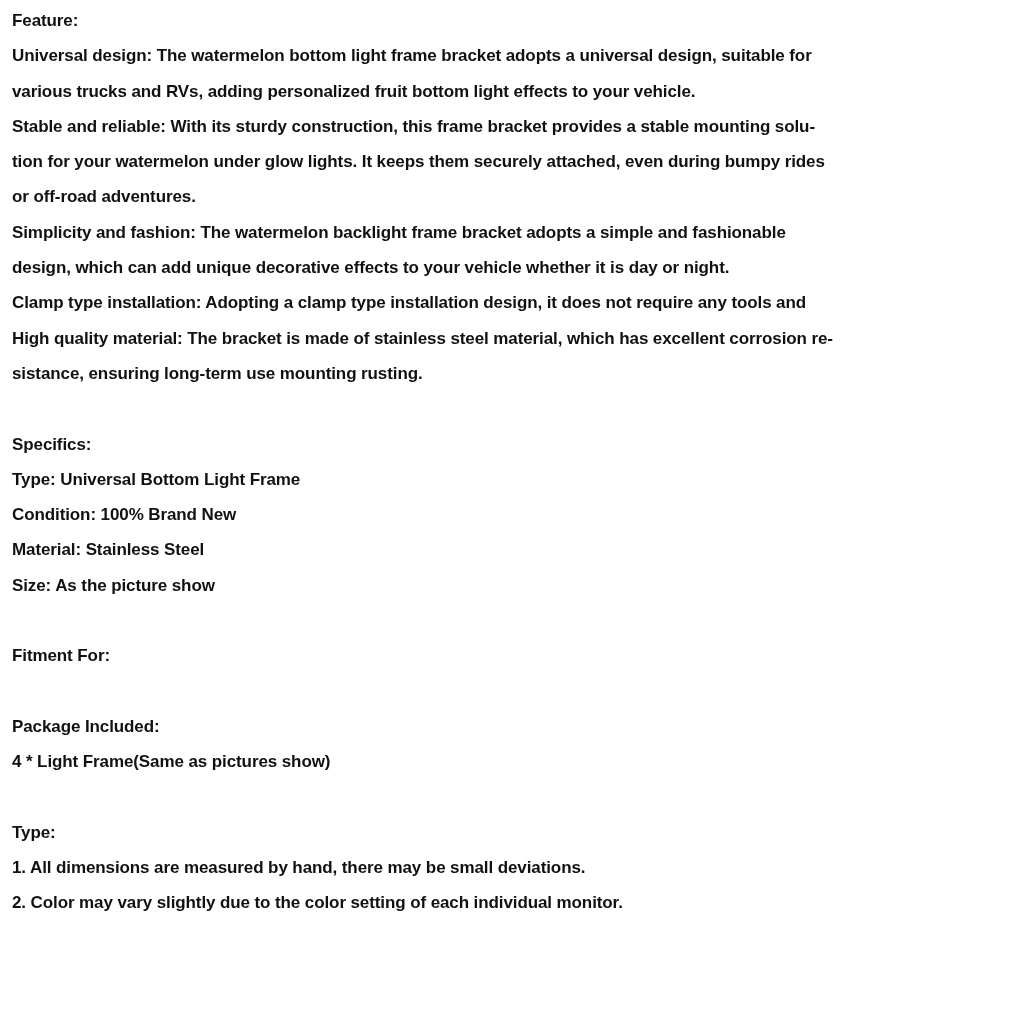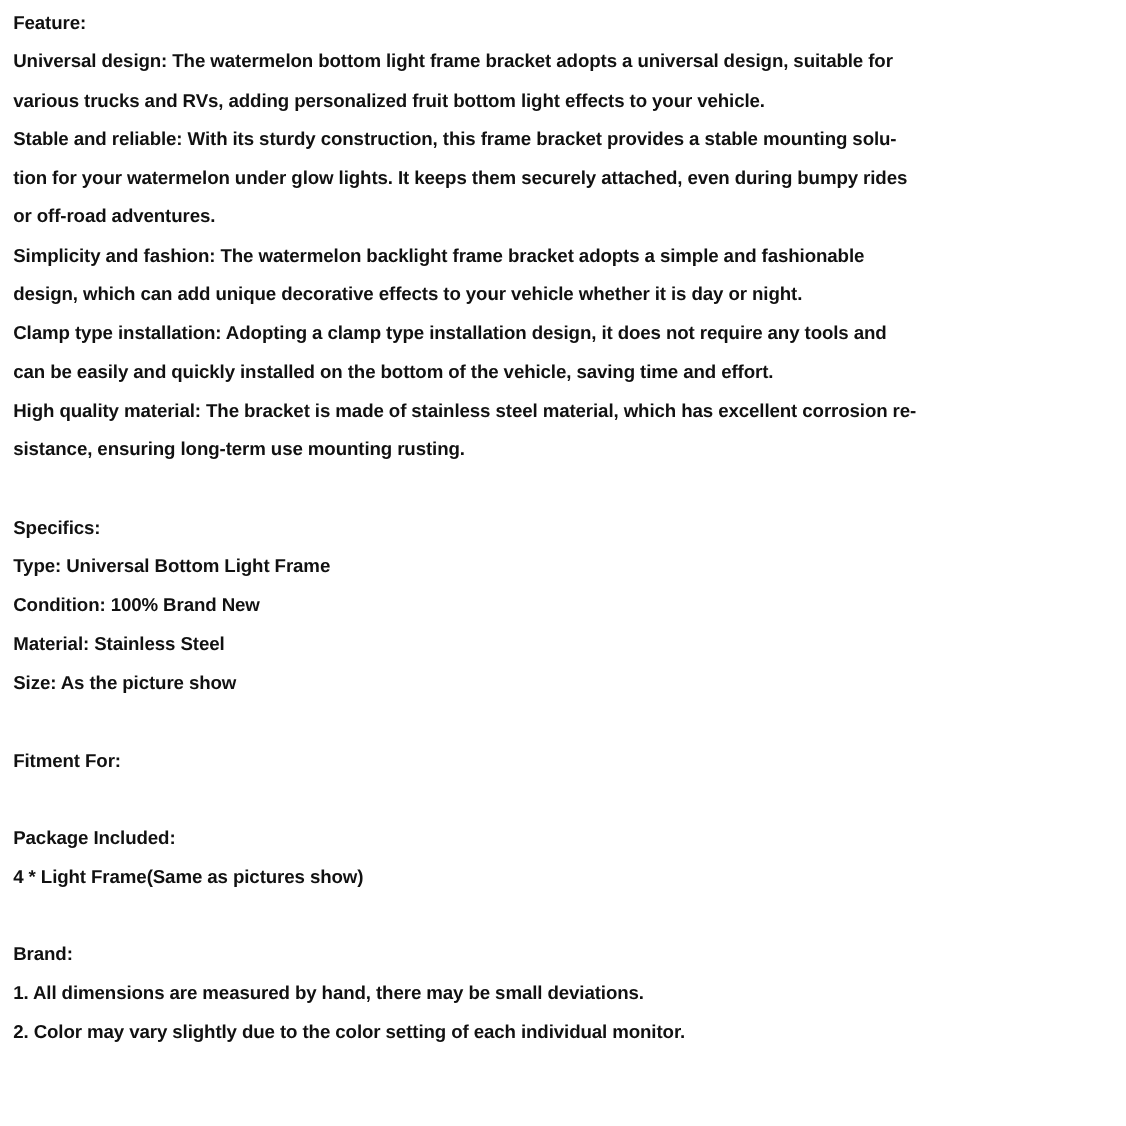--- a/index.html
+++ b/index.html
@@ -38,32 +38,31 @@
   <div id="doc-body">
       <div class="line">Feature:</div>
       <div class="line">Universal design: The watermelon bottom light frame bracket adopts a universal design, suitable for</div>
       <div class="line">various trucks and RVs, adding personalized fruit bottom light effects to your vehicle.</div>
       <div class="line">Stable and reliable: With its sturdy construction, this frame bracket provides a stable mounting solu-</div>
       <div class="line">tion for your watermelon under glow lights. It keeps them securely attached, even during bumpy rides</div>
       <div class="line">or off-road adventures.</div>
       <div class="line">Simplicity and fashion: The watermelon backlight frame bracket adopts a simple and fashionable</div>
       <div class="line">design, which can add unique decorative effects to your vehicle whether it is day or night.</div>
       <div class="line">Clamp type installation: Adopting a clamp type installation design, it does not require any tools and</div>
-      <div class="line">can be easily and quickly installed on the bottom of the vehicle, saving time and effort.</div>
       <div class="line">High quality material: The bracket is made of stainless steel material, which has excellent corrosion re-</div>
       <div class="line">sistance, ensuring long-term use mounting rusting.</div>
       <div class="line blank"></div>
       <div class="line">Specifics:</div>
       <div class="line">Type: Universal Bottom Light Frame</div>
       <div class="line">Condition: 100% Brand New</div>
       <div class="line">Material: Stainless Steel</div>
       <div class="line">Size: As the picture show</div>
       <div class="line blank"></div>
       <div class="line">Fitment For:</div>
       <div class="line blank"></div>
       <div class="line">Package Included:</div>
       <div class="line">4 * Light Frame(Same as pictures show)</div>
       <div class="line blank"></div>
-      <div class="line">Brand:</div>
+      <div class="line">Type:</div>
       <div class="line">1. All dimensions are measured by hand, there may be small deviations.</div>
       <div class="line">2. Color may vary slightly due to the color setting of each individual monitor.</div>
     </div>
 </main>
 
 </body></html>

